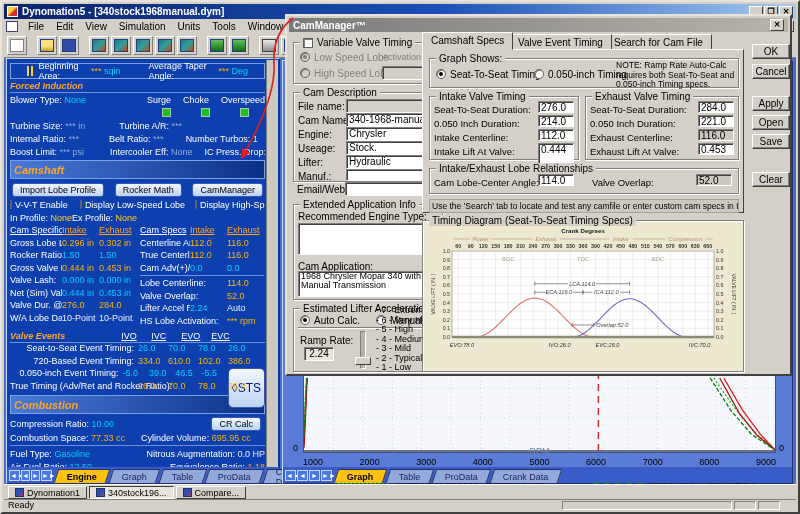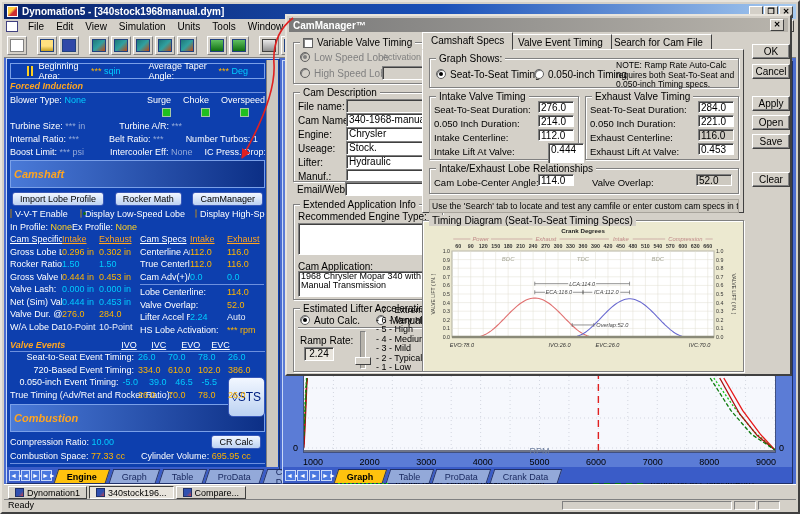--- a/index.html
+++ b/index.html
@@ -31,21 +31,21 @@
   .mdi { position:absolute; left:2px; top:56px; right:2px; bottom:28px; background:#4a6cd0; }
 
   
   .engine-win { position:absolute; left:2px; top:0; width:274px; bottom:0; border:1px solid; border-color:#c8d8f8 #203068 #203068 #c8d8f8; background:#0d3fae; }
   .engine-scroll { position:absolute; right:1px; top:1px; width:12px; bottom:16px; background:#cdc8c0; border-left:1px solid #808080; }
   .engine-body { position:absolute; left:3px; top:2px; right:14px; bottom:16px; color:#fff; font-size:9px; overflow:hidden; }
   .ep-row { display:flex; align-items:center; height:13px; white-space:nowrap; }
   .c-cyan { color:#00ccff; } .c-orange { color:#ffb400; } .c-white { color:#e8eef8; }
   .c-dim { color:#93a9d9; } .c-yellow { color:#ffd020; }
   .sec-hdr { color:#ffa520; font-weight:bold; font-style:italic; border-bottom:1px solid #6d90de; height:14px; }
-  .band-hdr { height:28px; background:linear-gradient(90deg,#4a7ad8,#0c2f86); color:#ffa520; font-weight:bold; font-style:italic; font-size:11px; padding-left:3px; display:flex; align-items:center; border:1px solid #7aa0e8; margin:2px 0; }
+  .band-hdr { height:19px; background:linear-gradient(90deg,#4a7ad8,#0c2f86); color:#ffa520; font-weight:bold; font-style:italic; font-size:11px; padding-left:3px; display:flex; align-items:center; border:1px solid #7aa0e8; margin:2px 0; }
   .topband { border:1px solid #7aa0e8; height:16px; display:flex; align-items:center; margin-top:2px; padding:0 16px; }
   .area-bars { width:7px; height:10px; background:linear-gradient(90deg,#ffd020 2px,#083080 2px,#083080 4px,#ffd020 4px); margin-right:6px; }
   .blue-btn { background:linear-gradient(#f2f7ff,#bcd2f2); border:1px solid #3858b8; border-radius:3px; color:#000; font-size:9px; padding:1px 7px; height:14px; line-height:11px; }
   .ep-check { width:9px; height:9px; background:#fff; border:1px solid #606060; margin-right:3px; display:inline-block; }
   .ep-radio { width:9px; height:9px; border-radius:50%; background:#fff; border:1px solid #606060; margin-right:3px; display:inline-block; position:relative; }
   .ep-radio.sel::after { content:""; position:absolute; left:2px; top:2px; width:3px; height:3px; border-radius:50%; background:#107010; }
   .green-ind { width:9px; height:9px; background:#20c020; border:1px solid #a8c8a8; display:inline-block; }
   .spec-wrap { display:flex; gap:4px; }
   .spec-left { width:126px; } .spec-right { width:124px; }
   .srow { display:flex; height:12.5px; align-items:center; font-size:9px; white-space:nowrap; }
@@ -674,21 +674,21 @@
             <span>0.050 Inch Duration:</span>
           </div>
         <div class="tbox" style="left:108px;top:18px;width:36px;height:12px">214.0</div>
         <div class="frow" style="left:4px;top:33px;font-size:9.5px">
             <span>Intake Centerline:</span>
           </div>
         <div class="tbox" style="left:108px;top:32px;width:36px;height:12px">112.0</div>
         <div class="frow" style="left:4px;top:47px;font-size:9.5px">
             <span>Intake Lift At Valve:</span>
           </div>
-        <div class="tbox" style="left:118px;top:46px;width:36px;height:28px">0.444</div>
+        <div class="tbox" style="left:108px;top:46px;width:36px;height:28px">0.444</div>
       </div>
 
       <div class="grp" style="left:162px;top:46px;width:154px;height:64px">
         <span class="grp-lab">Exhaust Valve Timing</span>
         <div class="frow" style="left:4px;top:5px;font-size:9.5px">
             <span>Seat-To-Seat Duration:</span>
           </div>
         <div class="tbox" style="left:112px;top:4px;width:36px;height:12px">284.0</div>
         <div class="frow" style="left:4px;top:19px;font-size:9.5px">
             <span>0.050 Inch Duration:</span>

